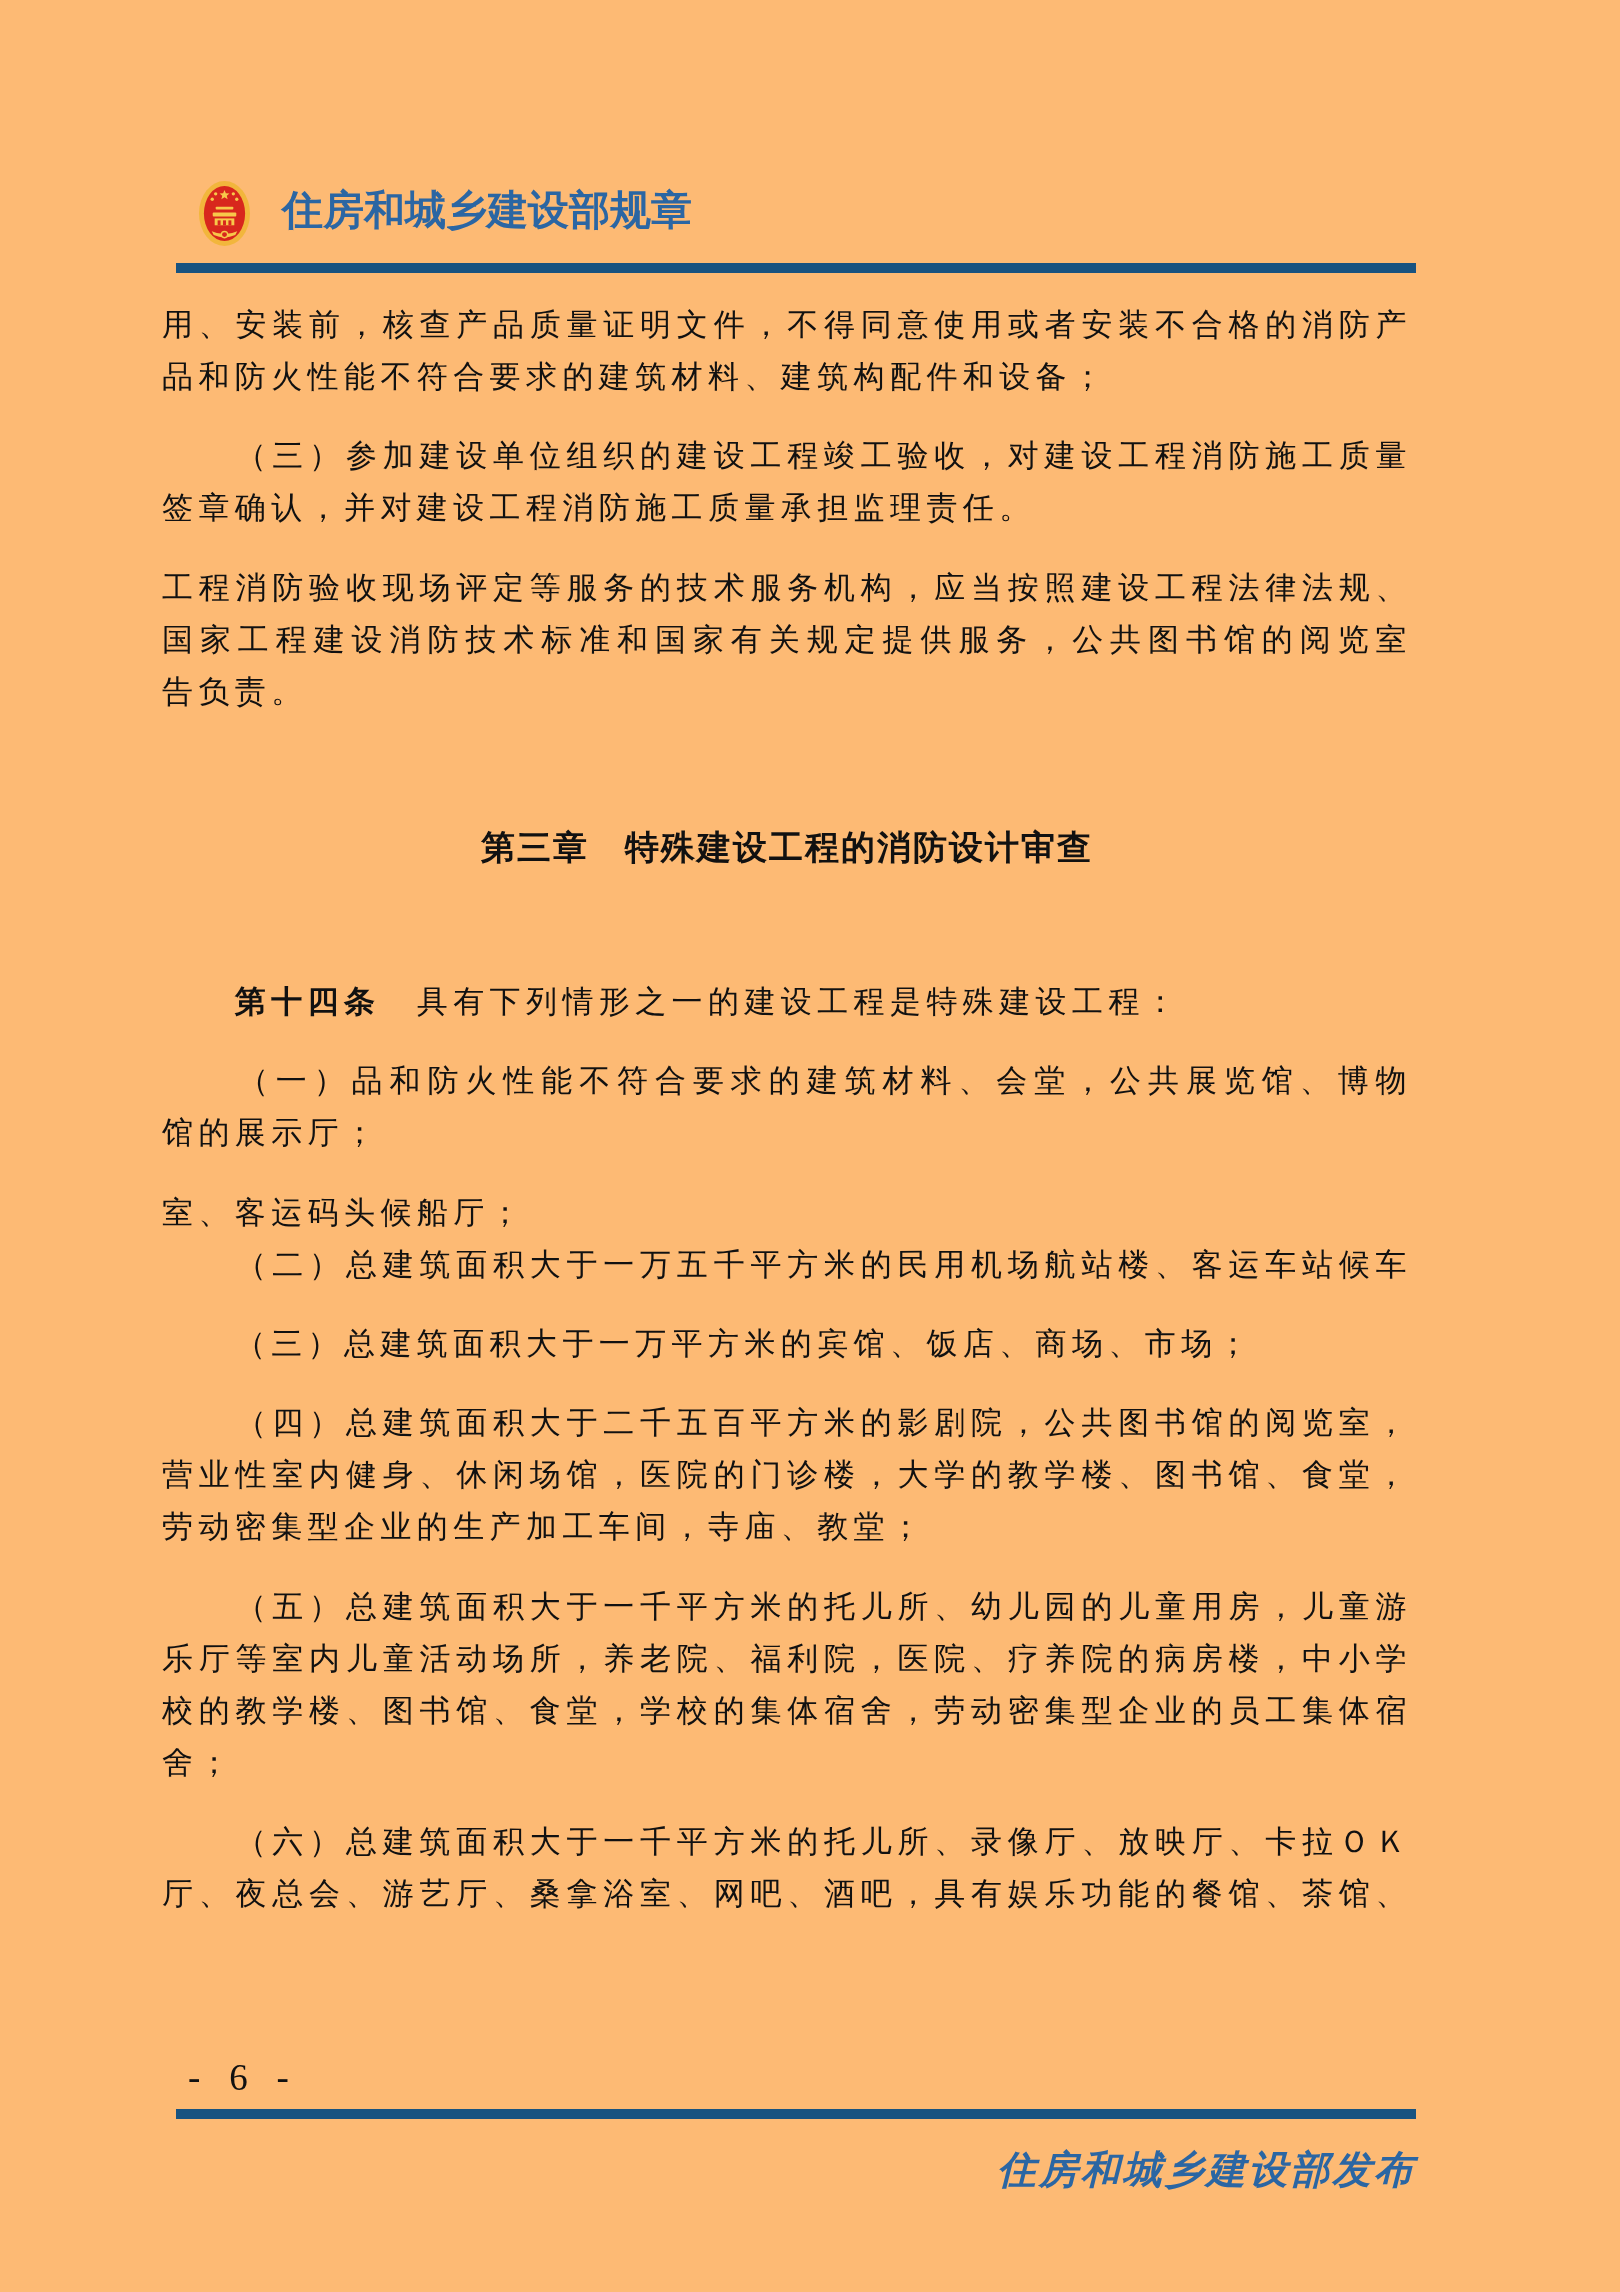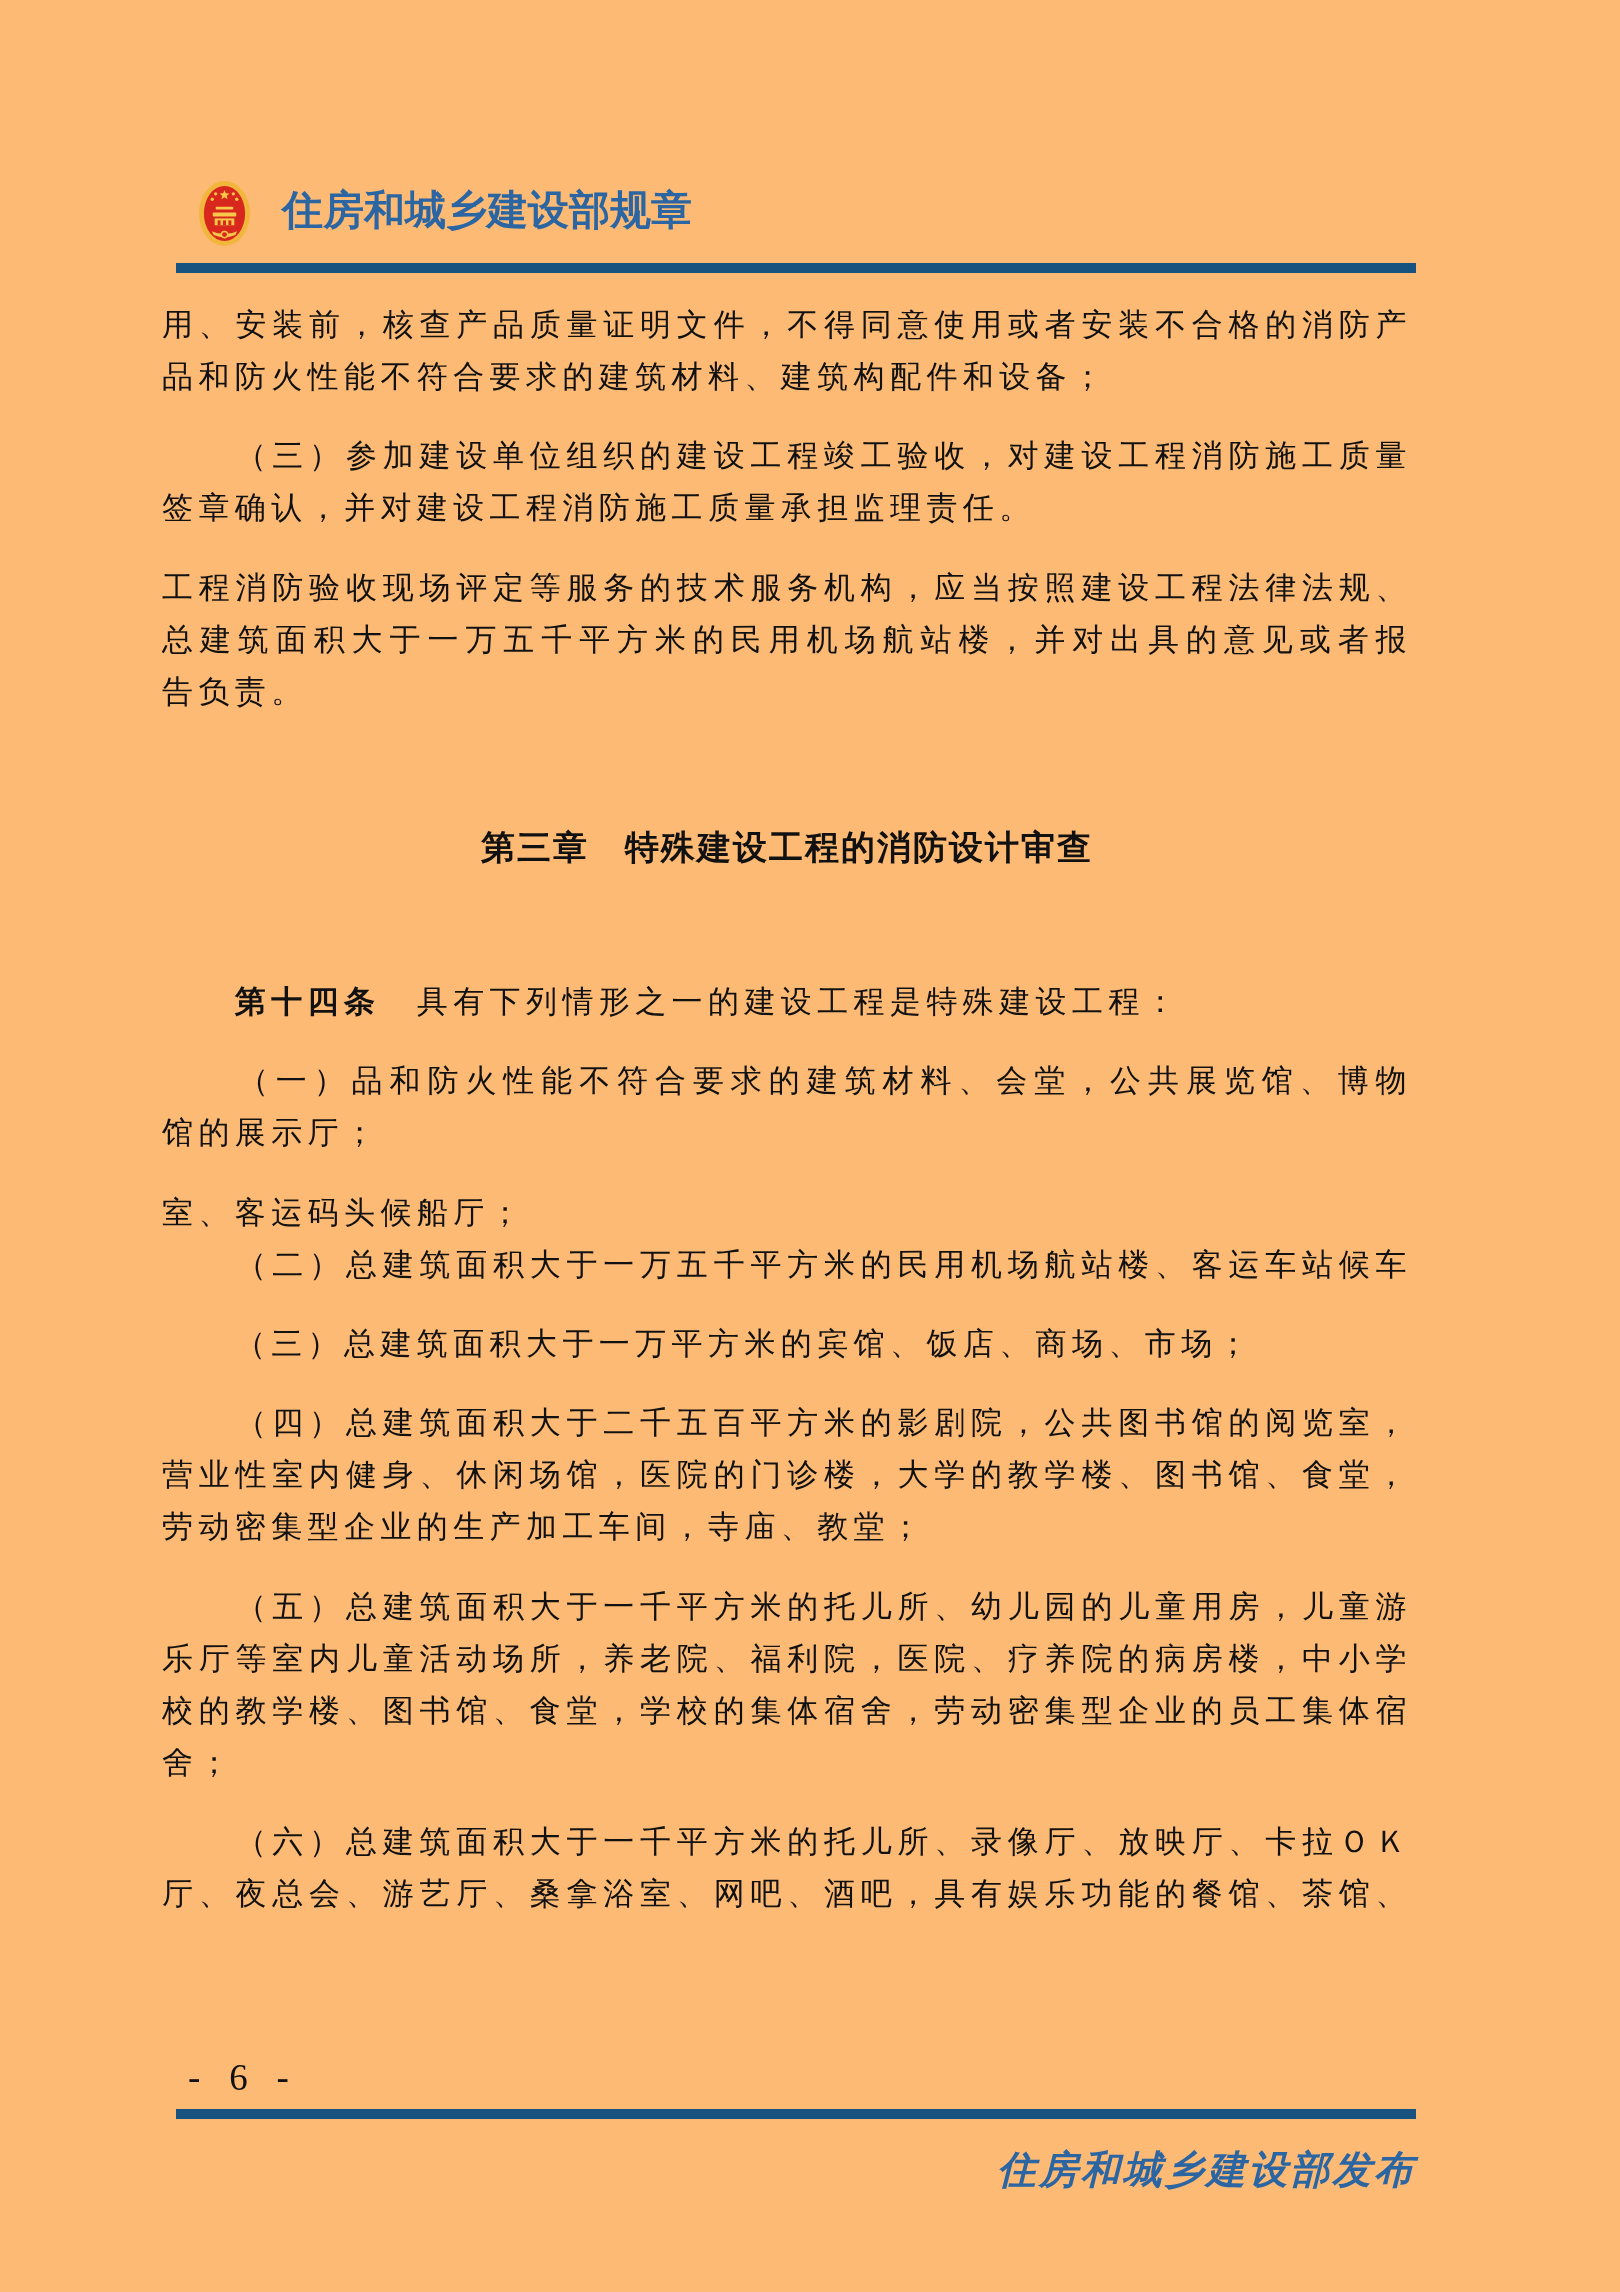--- a/index.html
+++ b/index.html
@@ -90,21 +90,21 @@
       <div class="para">
         <div class="line fill"><span>用、安装前，核查产品质量证明文件，不得同意使用或者安装不合格的消防产</span></div>
         <div class="line"><span>品和防火性能不符合要求的建筑材料、建筑构配件和设备；</span></div>
       </div>
       <div class="para">
         <div class="line fill"><span>　　（三）参加建设单位组织的建设工程竣工验收，对建设工程消防施工质量</span></div>
         <div class="line"><span>签章确认，并对建设工程消防施工质量承担监理责任。</span></div>
       </div>
       <div class="para">
         <div class="line fill"><span>工程消防验收现场评定等服务的技术服务机构，应当按照建设工程法律法规、</span></div>
-        <div class="line fill"><span>总建筑面积大于一万五千平方米的民用机场航站楼，并对出具的意见或者报</span></div>
+        <div class="line fill"><span>国家工程建设消防技术标准和国家有关规定提供服务，公共图书馆的阅览室</span></div>
         <div class="line"><span>告负责。</span></div>
       </div>
       <div class="chapter-heading">第三章　特殊建设工程的消防设计审查</div>
       <div class="para">
         <div class="line"><span>　　</span><span class="hd">第十四条</span><span>　具有下列情形之一的建设工程是特殊建设工程：</span></div>
       </div>
       <div class="para">
         <div class="line fill"><span>　　（一）品和防火性能不符合要求的建筑材料、会堂，公共展览馆、博物</span></div>
         <div class="line"><span>馆的展示厅；</span></div>
       </div>

